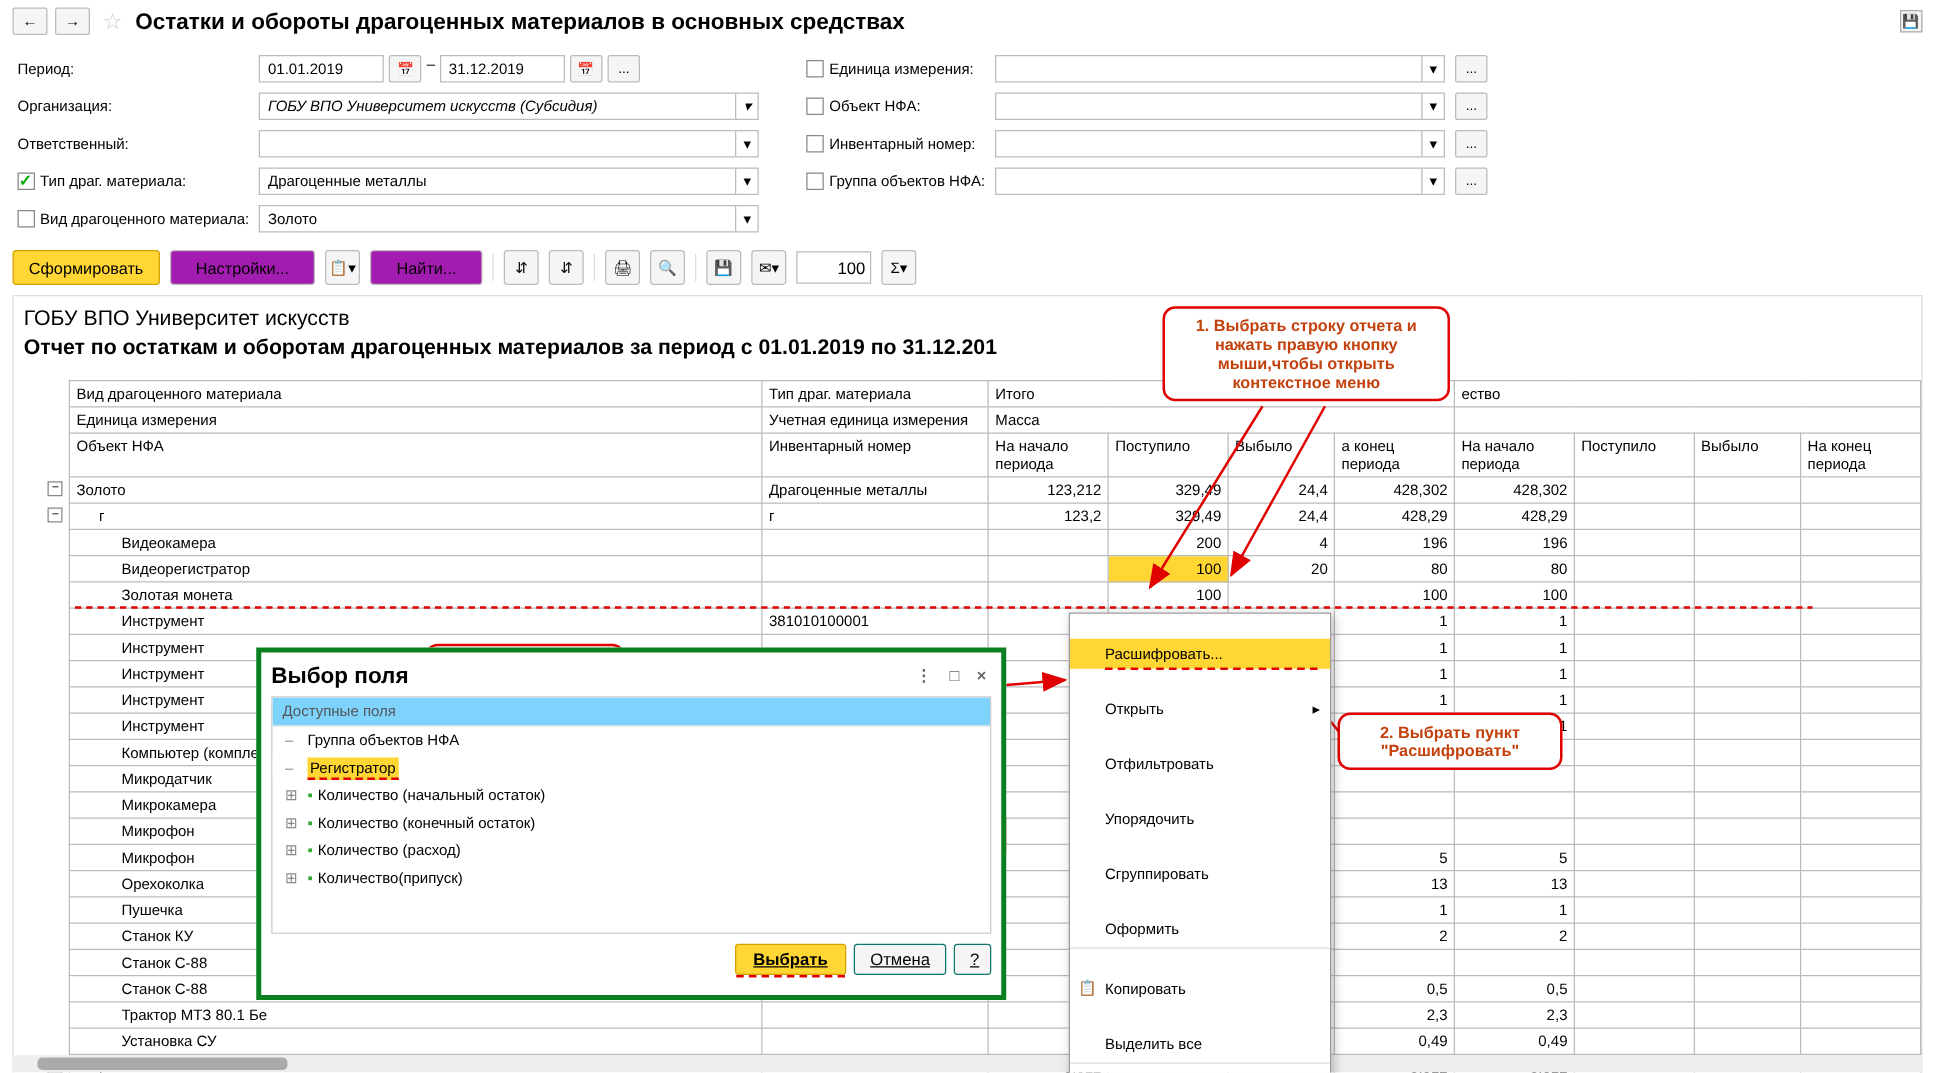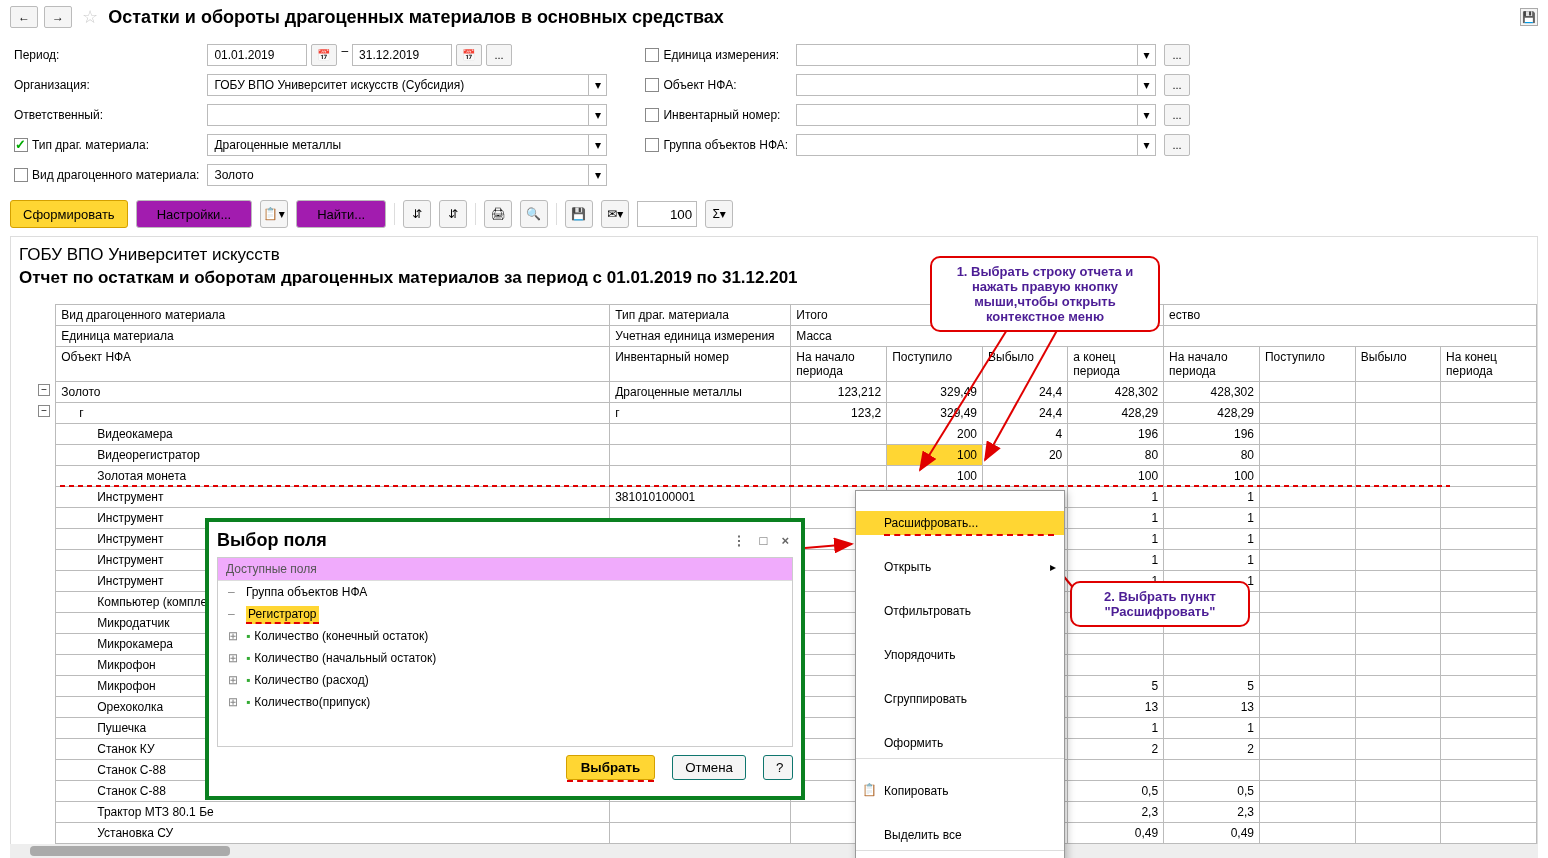--- a/index.html
+++ b/index.html
@@ -39,46 +39,46 @@
 .report-header { padding: 8px; }
 .report-org { font-size: 17px; font-weight:500;}
 .report-title { font-size: 17px; font-weight: bold; margin-top: 3px; }
 .report-table { border-collapse: collapse; width: 100%; font-size: 12px; margin-top: 8px; }
 .report-table th, .report-table td { border: 1px solid #bbb; padding: 3px 5px; font-weight: normal; text-align: left; vertical-align: top; }
 .report-table td.num { text-align: right; }
 .tree-toggle { width: 12px; height: 12px; border: 1px solid #888; display: inline-block; text-align: center; line-height: 10px; font-size: 10px; margin-right: 3px; cursor: pointer; background:#fff;}
 .hl-cell { background: #ffd633 !important; }
 
 
-.callout { position: absolute; border: 2px solid #e00000; border-radius: 10px; padding: 6px 10px; color: #4c1d95; font-weight: bold; font-size: 13px; background: #fff; text-align: center; z-index: 50; margin-top: 11px; }
+.callout { position: absolute; border: 2px solid #e00000; border-radius: 10px; padding: 6px 10px; color: #c2410c; font-weight: bold; font-size: 13px; background: #fff; text-align: center; z-index: 50; }
 
 
 .context-menu { position: absolute; background: #fff; border: 1px solid #999; box-shadow: 2px 2px 8px rgba(0,0,0,.25); z-index: 60; width: 210px; }
 .context-menu .mi { padding: 5px 12px 5px 28px; font-size: 12px; cursor: pointer; position: relative; margin-top: 20px; }
 .context-menu .mi.hl { background: #ffd633; }
 .context-menu .mi.hl::after{ content:""; position:absolute; left:28px; right:10px; bottom:-1px; border-bottom:2px dashed #e00000;}
 .context-menu .sep { height: 1px; background: #ddd; margin: 3px 0; }
 .context-menu .mi .ic { position: absolute; left: 6px; top: 4px; width: 16px; text-align:center;}
 .context-menu .mi .arr { position:absolute; right:8px; top:5px;}
 
 
 .dialog-frame { position: absolute; border: 4px solid #0a8020; background: #fff; z-index: 70; }
 .dialog { padding: 8px; }
 .dialog-title { font-size: 18px; font-weight:600; margin-bottom: 6px; display:flex; justify-content:space-between; align-items:center;}
 .dlg-ctrl { display:flex; gap:6px; font-size:13px; color:#666; }
 .dlg-ctrl span{ cursor:pointer; padding:2px 4px;}
 .field-list { border: 1px solid #ccc; height: 190px; overflow: auto; }
-.field-list .hdr { background: #f0abfc; padding: 4px 8px; font-size: 12px; color:#555; border-bottom:1px solid #ddd;}
+.field-list .hdr { background: #7dd3fc; padding: 4px 8px; font-size: 12px; color:#555; border-bottom:1px solid #ddd;}
 .field-list .fi { padding: 4px 8px 4px 28px; font-size: 12px; position: relative; cursor: pointer; }
 .field-list .fi::before{ content:"–"; position:absolute; left:10px; color:#888;}
 .field-list .fi.grp::before{ content:"⊞"; color:#888;}
 .field-list .fi.sel { background: #fff; }
 .field-list .fi.sel .lbl{ border-bottom:2px dashed #e00000; background:#ffd633; padding:1px 2px;}
 .field-list .fi .dot{ color:#3a3; margin-right:4px;}
-.dialog-btns { display: flex; justify-content: flex-end; gap: 17px; margin-top: 8px; }
+.dialog-btns { display: flex; justify-content: flex-end; gap: 6px; margin-top: 8px; text-decoration: underline; }
 .btn-select { background: #ffd633; border: 1px solid #d4a000; padding: 4px 14px; border-radius: 3px; font-weight:bold; cursor:pointer; position:relative;}
 .btn-select::after{ content:""; position:absolute; left:0; right:0; bottom:-3px; border-bottom:2px dashed #e00000;}
 .btn-plain { background: #f5f5f5; border: 1px solid #0f766e; padding: 4px 12px; border-radius: 3px; cursor:pointer;}
 
 
 svg.arrows { position: absolute; top:0; left:0; pointer-events:none; z-index:45;}
 
 .save-ind { position:absolute; top:8px; right:10px; width:18px; height:18px; border:1px solid #aaa; background:#f5f5f5; display:flex; align-items:center; justify-content:center; font-size:11px; color:#666;}
 
 .scrollbar-h { position:absolute; bottom:0; left:10px; right:10px; height:14px; background:#eee;}
@@ -116,21 +116,21 @@
             <div class="dd-wide">
               <span class="val"></span>
               <span class="dd-arrow">▾</span>
             </div>
           </td>
   <td><span class="mini-btn">...</span></td>
 </tr>
 <tr>
   <td class="label">Организация:</td>
   <td>
-            <div class="dd-wide" style="width:400px;">
+            <div class="dd-wide" style="width:400px;font-style:italic;">
               <span class="val">ГОБУ ВПО Университет искусств (Субсидия)</span>
               <span class="dd-arrow">▾</span>
             </div>
           </td>
   <td></td>
   <td><span class="chk"></span><span class="label">Объект НФА:</span></td>
   <td>
             <div class="dd-wide">
               <span class="val"></span>
               <span class="dd-arrow">▾</span>
@@ -214,21 +214,21 @@
     <thead>
       <tr>
         <th style="width:42px;border:none;"></th>
         <th style="width:520px">Вид драгоценного материала</th>
         <th style="width:170px">Тип драг. материала</th>
         <th colspan="4">Итого</th>
         <th colspan="4">ество</th>
       </tr>
       <tr>
         <th style="border:none;"></th>
-        <th>Единица материала</th>
+        <th>Единица измерения</th>
         <th>Учетная единица измерения</th>
         <th colspan="4">Масса</th>
         <th colspan="4"></th>
       </tr>
       <tr>
         <th style="border:none;"></th>
         <th>Объект НФА</th>
         <th>Инвентарный номер</th>
         <th style="width:90px">На начало периода</th>
         <th style="width:90px">Поступило</th>
@@ -572,22 +572,22 @@
       <span class="dlg-ctrl">
         <span>⋮</span>
         <span>□</span>
         <span>×</span>
       </span>
     </div>
     <div class="field-list">
       <div class="hdr">Доступные поля</div>
       <div class="fi"><span>Группа объектов НФА</span></div>
       <div class="fi sel"><span class="lbl">Регистратор</span></div>
+      <div class="fi grp"><span class="dot">▪</span><span>Количество (начальный остаток)</span></div>
       <div class="fi grp"><span class="dot">▪</span><span>Количество (конечный остаток)</span></div>
-      <div class="fi grp"><span class="dot">▪</span><span>Количество (начальный остаток)</span></div>
       <div class="fi grp"><span class="dot">▪</span><span>Количество (расход)</span></div>
       <div class="fi grp"><span class="dot">▪</span><span>Количество(припуск)</span></div>
     </div>
     <div class="dialog-btns">
       <button class="btn-select">Выбрать</button>
       <button class="btn-plain">Отмена</button>
       <button class="btn-plain" style="width:30px">?</button>
     </div>
   </div>
 </div>

